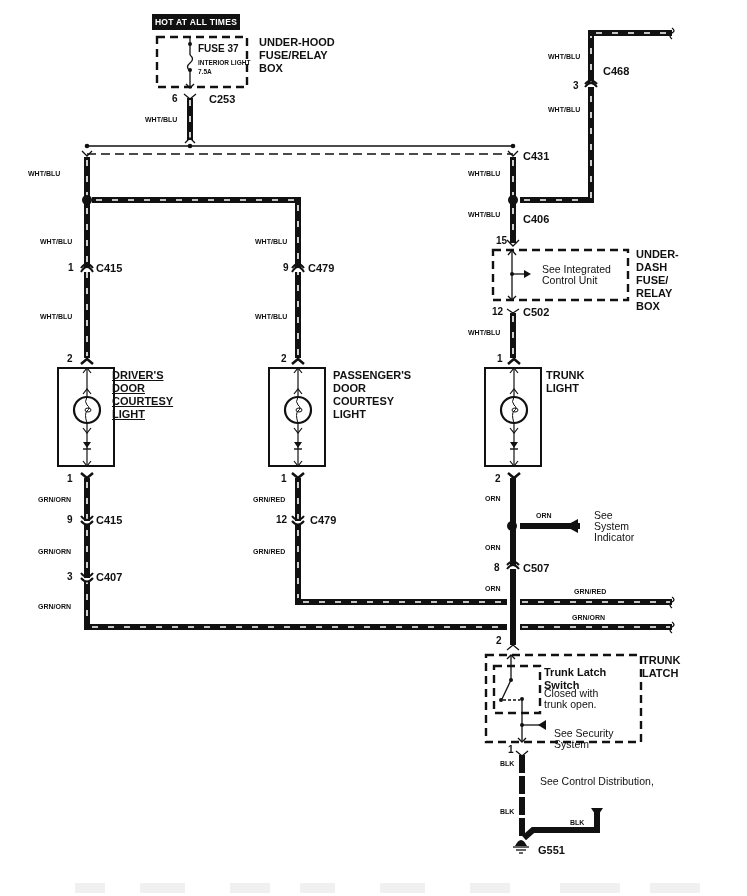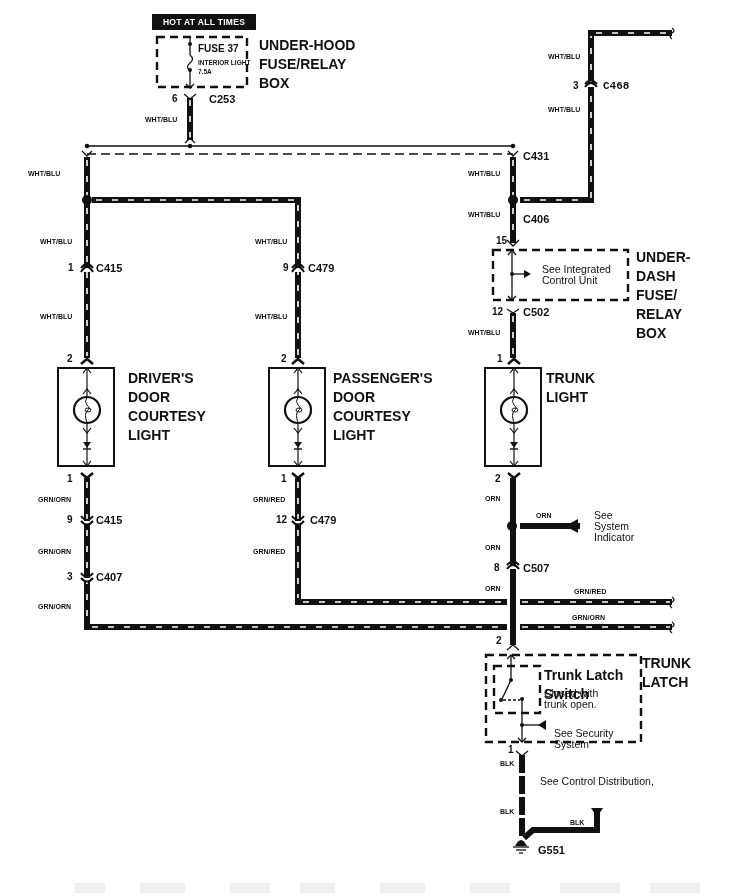--- a/index.html
+++ b/index.html
@@ -2,23 +2,23 @@
 <html><head>
   <meta charset="utf-8">
   <style>
     html, body { margin: 0; padding: 0; background: #ffffff; }
     body { width: 747px; height: 896px; position: relative; overflow: hidden; font-family: "Liberation Sans", sans-serif; color: #111; }
     #diagram { position: absolute; left: 0; top: 0; width: 747px; height: 896px; }
     .lbl { position: absolute; font-family: "Liberation Sans", sans-serif; font-weight: bold; color: #111; white-space: pre; line-height: 1; }
     .wire { font-size: 7px; }
     .conn { font-size: 11px; }
     .pin { font-size: 10px; }
-    .comp { font-size: 14px; line-height: 19px; }
+    .comp { font-size: 11px; line-height: 13px; }
     .note { font-weight: normal; font-size: 10.5px; line-height: 11px; }
-    .hot { position: absolute; left: 152px; top: 14px; width: 104px; height: 16px; background: #111; color: #fff; font-size: 8.5px; font-weight: bold; display: flex; align-items: center; justify-content: center; letter-spacing: 0.3px; font-family: "Liberation Sans", sans-serif; }
+    .hot { position: absolute; left: 152px; top: 14px; width: 88px; height: 16px; background: #111; color: #fff; font-size: 8.5px; font-weight: bold; display: flex; align-items: center; justify-content: center; letter-spacing: 0.3px; font-family: "Liberation Sans", sans-serif; }
   </style>
 </head>
 <body>
 
 <svg id="diagram" width="747" height="896" viewBox="0 0 747 896" xmlns="http://www.w3.org/2000/svg">
   <defs>
     <style>
       .w { stroke: #111; stroke-width: 6; fill: none; }
       .ws { stroke: #fff; stroke-width: 1.6; fill: none; stroke-dasharray: 6 10; }
       .thin { stroke: #111; stroke-width: 1.3; fill: none; }
@@ -237,21 +237,21 @@
 <div class="lbl" style="left:198px;top:44px;font-size:10px;">FUSE 37</div>
 <div class="lbl" style="left:198px;top:60px;font-size:6.5px;">INTERIOR LIGHT</div>
 <div class="lbl" style="left:198px;top:69px;font-size:6.5px;">7.5A</div>
 
 <div class="lbl pin" style="left:172px;top:94px;">6</div>
 <div class="lbl conn" style="left:209px;top:94px;">C253</div>
 <div class="lbl wire" style="left:145px;top:116px;">WHT/BLU</div>
 
 <div class="lbl wire" style="left:548px;top:53px;">WHT/BLU</div>
 <div class="lbl pin" style="left:573px;top:81px;">3</div>
-<div class="lbl conn" style="left:603px;top:81px;font-family:Liberation Mono, monospace;">C468</div>
+<div class="lbl conn" style="left:603px;top:66px;">C468</div>
 <div class="lbl wire" style="left:548px;top:106px;">WHT/BLU</div>
 
 <div class="lbl conn" style="left:523px;top:151px;">C431</div>
 <div class="lbl wire" style="left:28px;top:170px;">WHT/BLU</div>
 <div class="lbl wire" style="left:468px;top:170px;">WHT/BLU</div>
 <div class="lbl wire" style="left:468px;top:211px;">WHT/BLU</div>
 <div class="lbl conn" style="left:523px;top:214px;">C406</div>
 
 <div class="lbl wire" style="left:40px;top:238px;">WHT/BLU</div>
 <div class="lbl wire" style="left:255px;top:238px;">WHT/BLU</div>
@@ -271,21 +271,21 @@
 RELAY
 BOX</div>
 <div class="lbl pin" style="left:492px;top:307px;">12</div>
 <div class="lbl conn" style="left:523px;top:307px;">C502</div>
 <div class="lbl wire" style="left:468px;top:329px;">WHT/BLU</div>
 
 <div class="lbl pin" style="left:67px;top:354px;">2</div>
 <div class="lbl pin" style="left:281px;top:354px;">2</div>
 <div class="lbl pin" style="left:497px;top:354px;">1</div>
 
-<div class="lbl comp" style="left:128px;top:369px;">DRIVER'S
+<div class="lbl comp" style="left:112px;top:369px;text-decoration:underline;">DRIVER'S
 DOOR
 COURTESY
 LIGHT</div>
 <div class="lbl comp" style="left:333px;top:369px;">PASSENGER'S
 DOOR
 COURTESY
 LIGHT</div>
 <div class="lbl comp" style="left:546px;top:369px;">TRUNK
 LIGHT</div>
 

